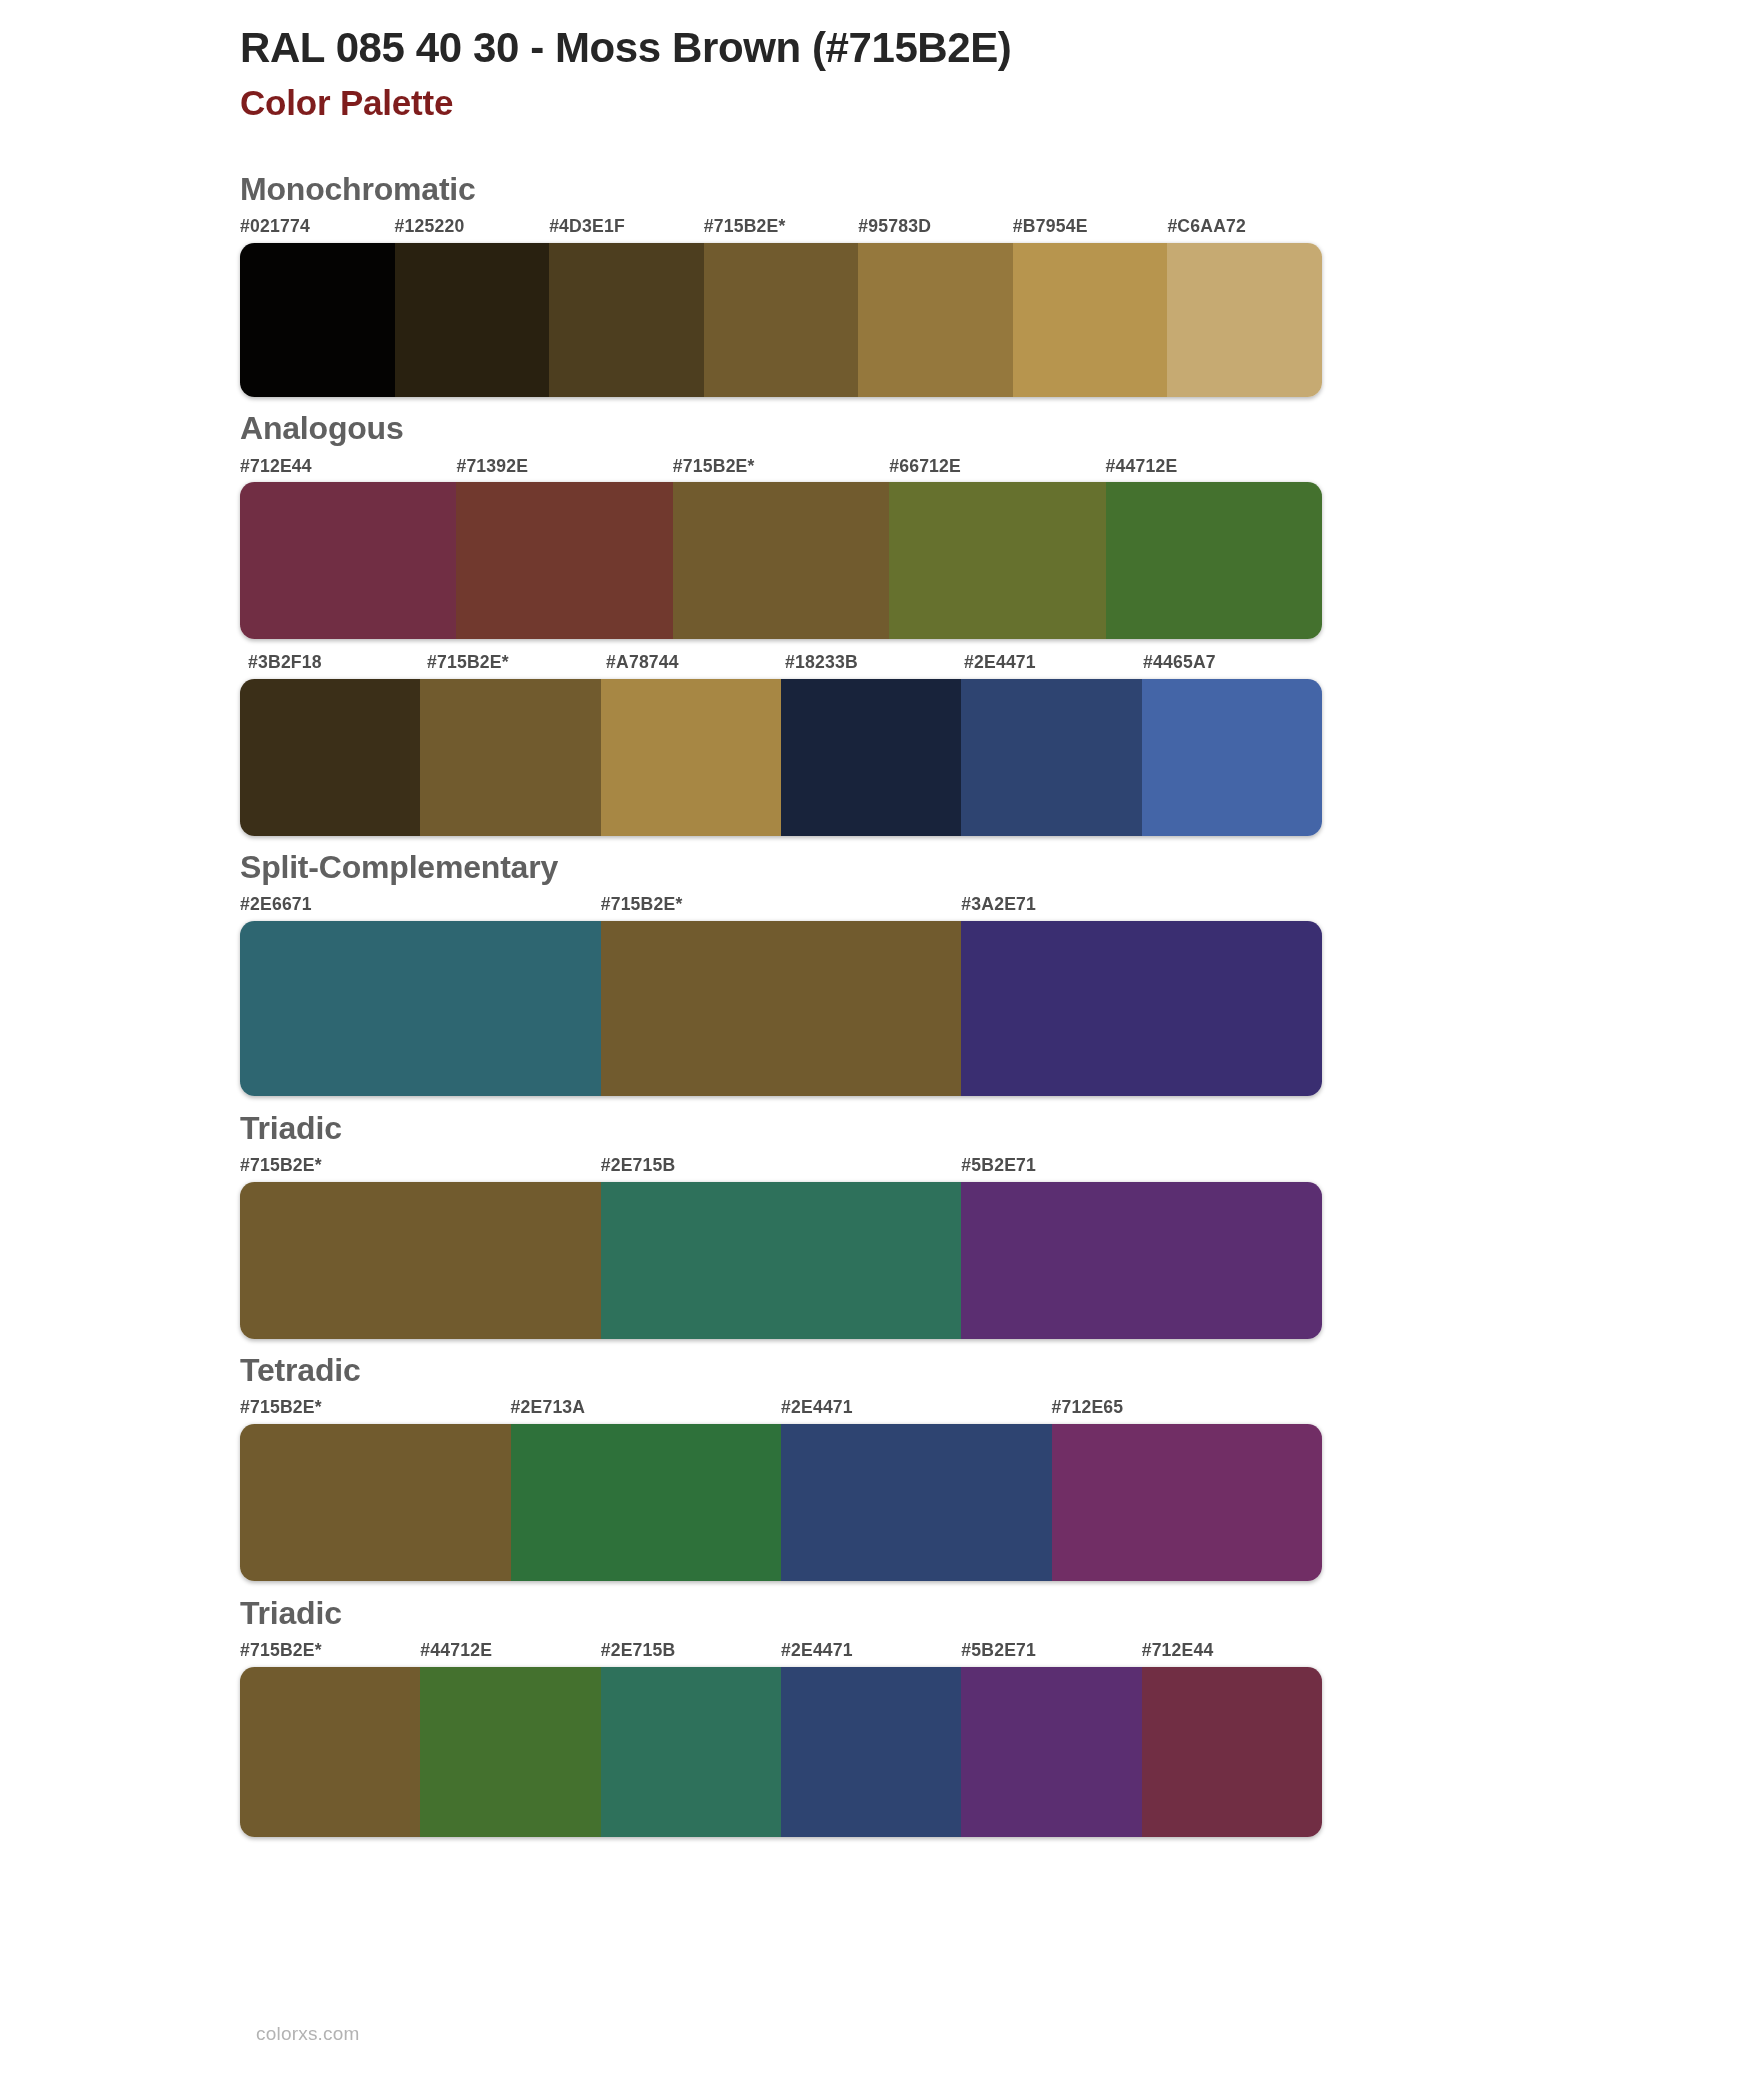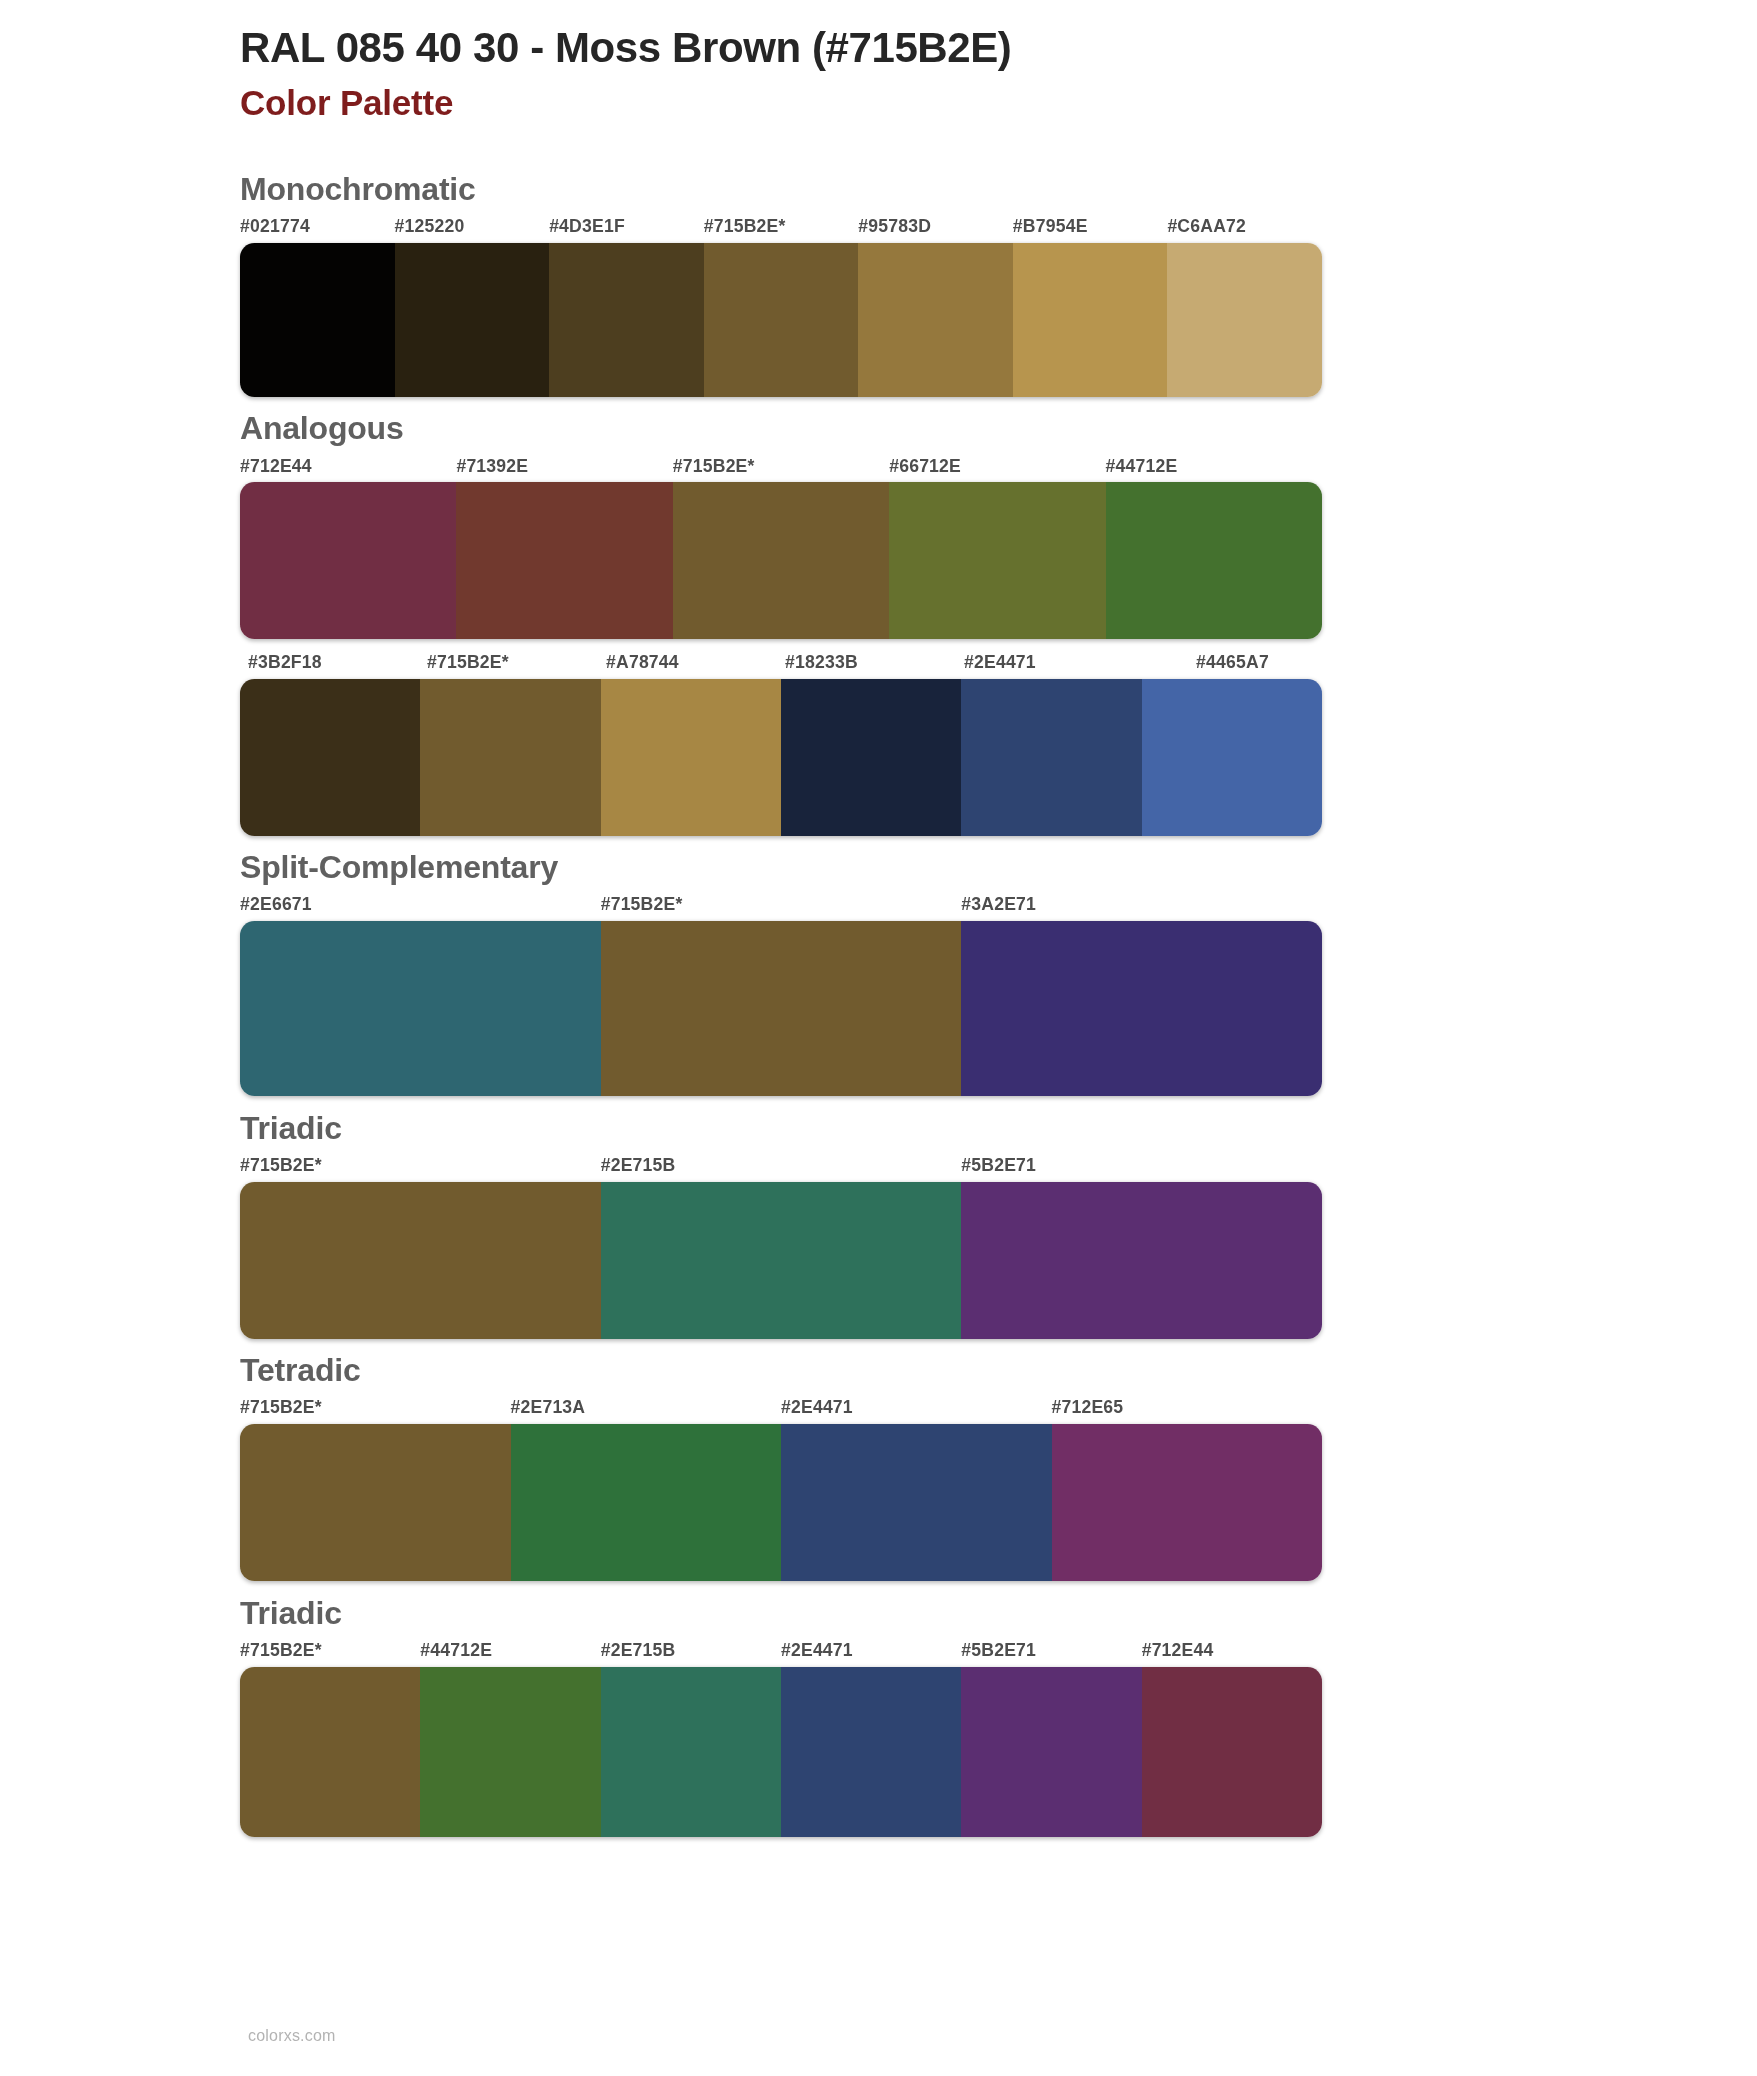--- a/index.html
+++ b/index.html
@@ -89,23 +89,23 @@
   .row-mono .swatch { height: 154px; }
   .row-analogous .swatch { height: 157px; }
   .row-complementary .swatch { height: 157px; }
   .row-split .swatch { height: 175px; }
   .row-triadic .swatch { height: 157px; }
   .row-tetradic .swatch { height: 157px; }
   .row-hexadic .swatch { height: 170px; }
 
   .footer {
     position: absolute;
-    left: 248px;
+    left: 256px;
     bottom: 32px;
-    font-size: 16px;
+    font-size: 19px;
     color: #b3b3b3;
     font-weight: normal;
     letter-spacing: 0.2px;
   }
 </style>
 </head>
 <body>
 
 <div class="page">
 
@@ -153,21 +153,21 @@
           <div class="swatch" style="width: 20%; background-color: rgb(68, 113, 46);"></div>
         </div>
       </div>
       <div class="section">
         <div class="labels">
           <div class="label" style="width: 16.6667%; margin-left: 8px;">#3B2F18</div>
           <div class="label" style="width: 16.6667%;">#715B2E*</div>
           <div class="label" style="width: 16.6667%;">#A78744</div>
           <div class="label" style="width: 16.6667%;">#18233B</div>
           <div class="label" style="width: 16.6667%;">#2E4471</div>
-          <div class="label" style="width: 16.6667%; text-align: center;">#4465A7</div>
+          <div class="label" style="width: 16.6667%;">#4465A7</div>
         </div>
         <div class="swatches row-complementary">
           <div class="swatch" style="width: 16.6667%; background-color: rgb(59, 47, 24);"></div>
           <div class="swatch" style="width: 16.6667%; background-color: rgb(113, 91, 46);"></div>
           <div class="swatch" style="width: 16.6667%; background-color: rgb(167, 135, 68);"></div>
           <div class="swatch" style="width: 16.6667%; background-color: rgb(24, 35, 59);"></div>
           <div class="swatch" style="width: 16.6667%; background-color: rgb(46, 68, 113);"></div>
           <div class="swatch" style="width: 16.6667%; background-color: rgb(68, 101, 167);"></div>
         </div>
       </div>

